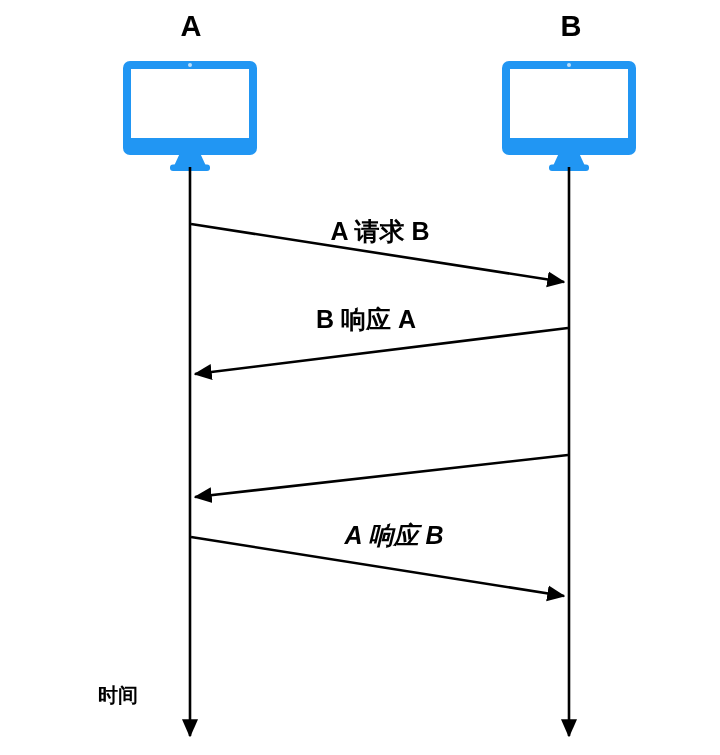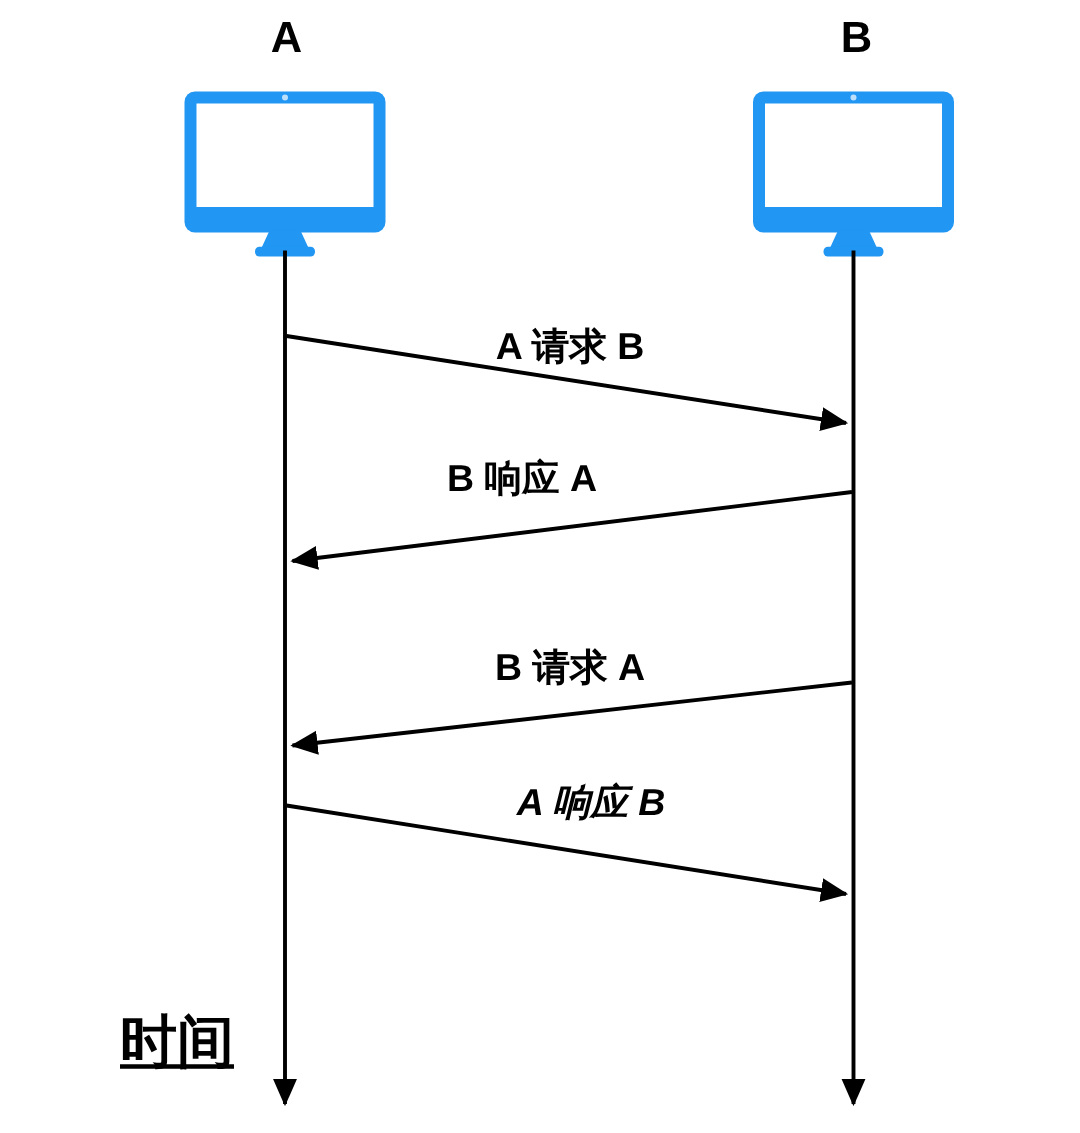--- a/index.html
+++ b/index.html
@@ -25,21 +25,21 @@
   .label {
     position: absolute;
     transform: translate(-50%, -50%);
     color: var(--ink-color, #000000);
     font-weight: 700;
     white-space: nowrap;
     user-select: none;
   }
   .actor-label   { font-size: 29px; }
   .message-label { font-size: 25px; }
-  .time-label    { font-size: 38px; text-decoration: underline; }
+  .time-label    { font-size: 20px; }
 </style>
 </head>
 <body>
 
 <div id="canvas">
 
   <svg id="diagram-svg" viewBox="0 0 720 755" xmlns="http://www.w3.org/2000/svg">
     <defs>
       <marker id="arrow" viewBox="0 0 10 10" refX="9.2" refY="5" markerWidth="7" markerHeight="7" orient="auto-start-reverse">
         <path d="M0,0.6 L10,5 L0,9.4 Z" fill="var(--ink-color,#000)"></path>
@@ -68,18 +68,17 @@
     <line x1="191" y1="224" x2="564" y2="282" stroke="var(--ink-color,#000)" stroke-width="2.6" marker-end="url(#arrow)"></line>
     <line x1="568" y1="328" x2="195" y2="374" stroke="var(--ink-color,#000)" stroke-width="2.6" marker-end="url(#arrow)"></line>
     <line x1="568" y1="455" x2="195" y2="497" stroke="var(--ink-color,#000)" stroke-width="2.6" marker-end="url(#arrow)"></line>
     <line x1="191" y1="537" x2="564" y2="596" stroke="var(--ink-color,#000)" stroke-width="2.6" marker-end="url(#arrow)"></line>
   </svg>
 
   <div class="label actor-label" style="left:191px; top:26px;">A</div>
   <div class="label actor-label" style="left:571px; top:26px;">B</div>
 
   <div class="label message-label" style="left:380px; top:231px;text-align:right;">A 请求 B</div>
-  <div class="label message-label" style="left:348px; top:319px;">B 响应 A</div>
-  <div class="label message-label" style="left:380px; top:445px;">B 请求 A</div>
+  <div class="label message-label" style="left:366px; top:319px;">B 响应 A</div>
   <div class="label message-label" style="left:394px; top:535px;font-style:italic;">A 响应 B</div>
 
   <div class="label time-label" style="left:118px; top:695px;">时间</div>
 </div>
 
 </body></html>

